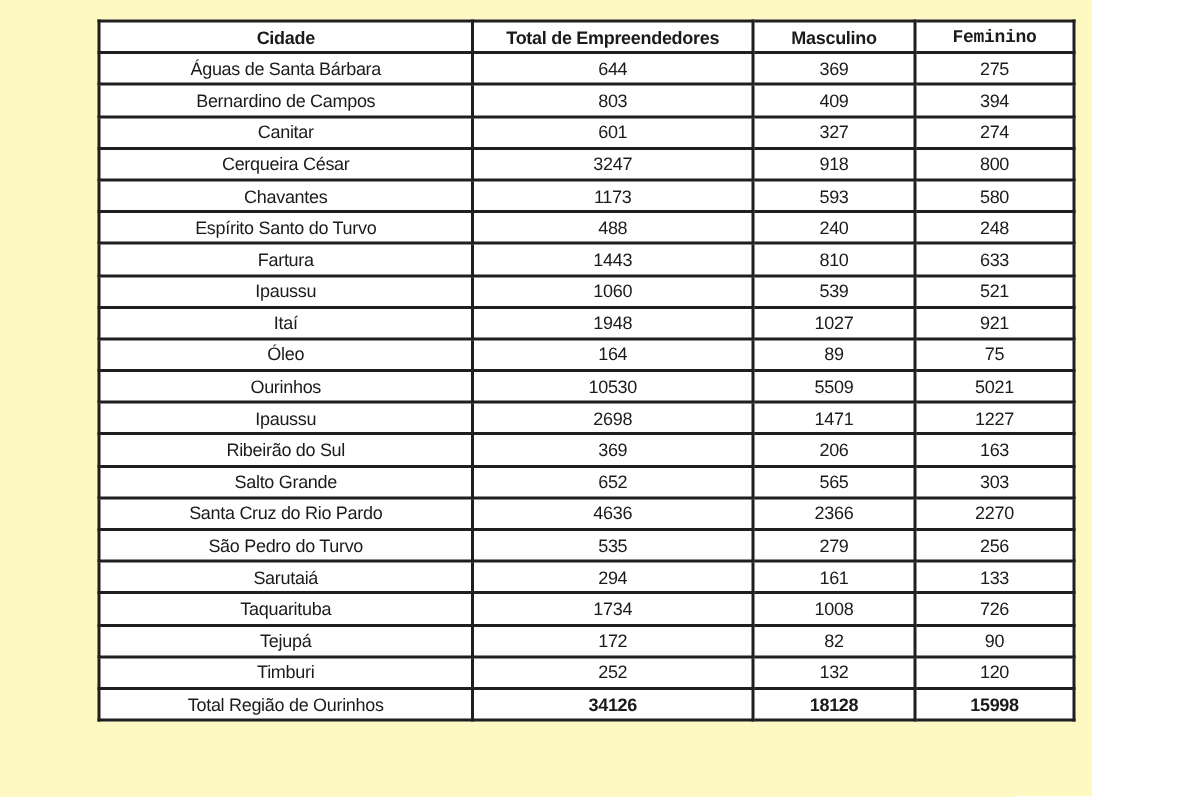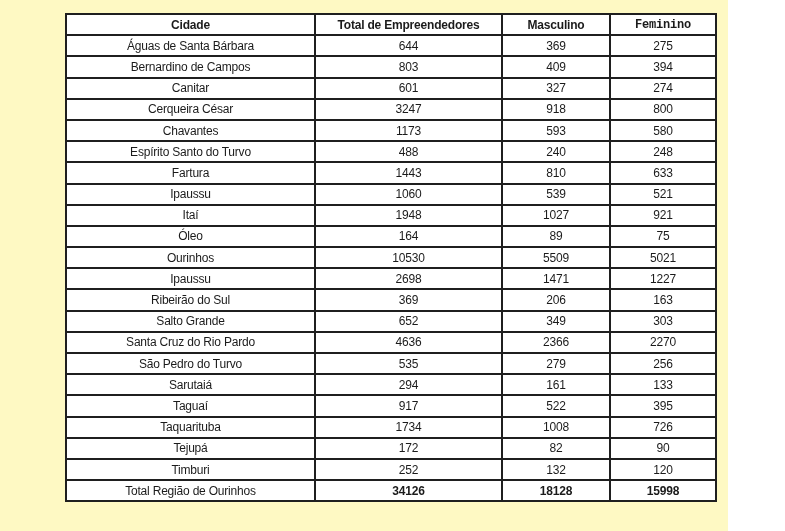--- a/index.html
+++ b/index.html
@@ -141,46 +141,40 @@
         </tr>
         <tr>
           <td class="city-col">Ribeirão do Sul</td>
           <td class="total-col num">369</td>
           <td class="masc-col num">206</td>
           <td class="fem-col num">163</td>
         </tr>
         <tr>
           <td class="city-col">Salto Grande</td>
           <td class="total-col num">652</td>
-          <td class="masc-col num">349</td>
+          <td class="masc-col num">565</td>
           <td class="fem-col num">303</td>
         </tr>
         <tr>
           <td class="city-col">Santa Cruz do Rio Pardo</td>
           <td class="total-col num">4636</td>
           <td class="masc-col num">2366</td>
           <td class="fem-col num">2270</td>
         </tr>
         <tr>
           <td class="city-col">São Pedro do Turvo</td>
           <td class="total-col num">535</td>
           <td class="masc-col num">279</td>
           <td class="fem-col num">256</td>
         </tr>
         <tr>
           <td class="city-col">Sarutaiá</td>
           <td class="total-col num">294</td>
           <td class="masc-col num">161</td>
           <td class="fem-col num">133</td>
-        </tr>
-        <tr>
-          <td class="city-col">Taguaí</td>
-          <td class="total-col num">917</td>
-          <td class="masc-col num">522</td>
-          <td class="fem-col num">395</td>
         </tr>
         <tr>
           <td class="city-col">Taquarituba</td>
           <td class="total-col num">1734</td>
           <td class="masc-col num">1008</td>
           <td class="fem-col num">726</td>
         </tr>
         <tr>
           <td class="city-col">Tejupá</td>
           <td class="total-col num">172</td>

